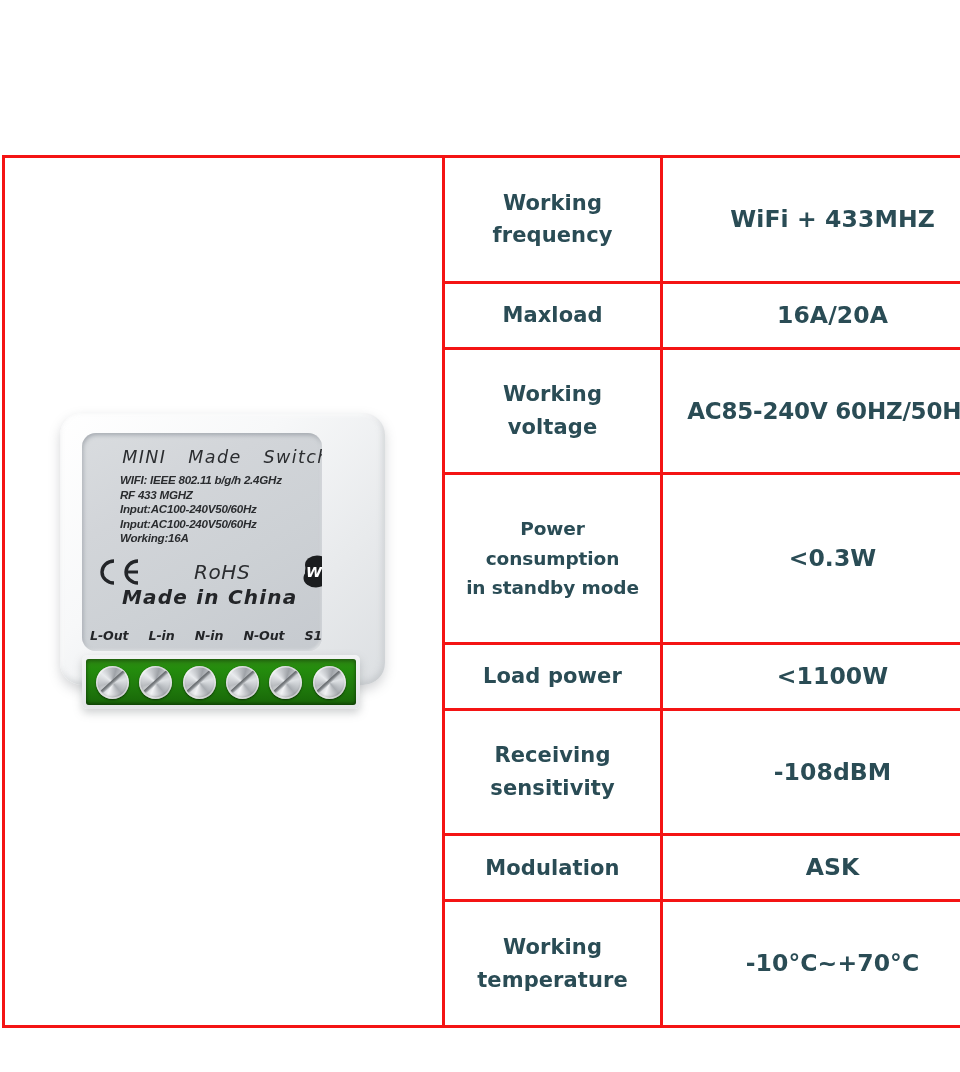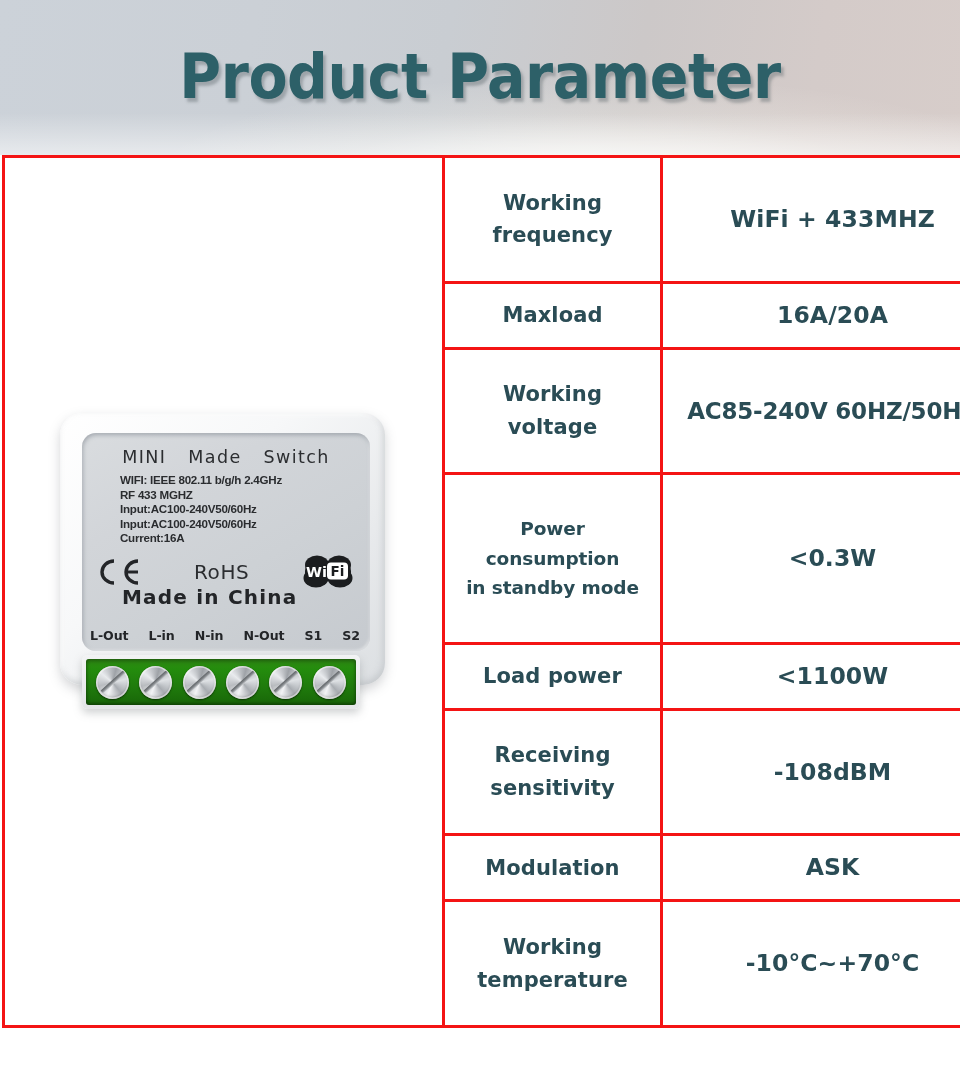--- a/index.html
+++ b/index.html
@@ -144,28 +144,29 @@
       0 5px 12px rgba(120,125,130,0.32),
       inset -2px -3px 6px rgba(170,175,180,0.45),
       inset 2px 2px 4px rgba(255,255,255,0.95);
   }
 
   
   .device-face {
     position: absolute;
     left: 22px;
     top: 20px;
-    width: 288px;
+    width: 240px;
     height: 218px;
     border-radius: 14px;
     background: linear-gradient(150deg, #d9dcdf 0%, #d2d5d9 30%, #cdd1d5 60%, #c6cacf 100%);
     box-shadow:
       inset 1px 2px 4px rgba(120,128,136,0.55),
       inset -1px -1px 3px rgba(255,255,255,0.6);
     overflow: hidden;
+    font-style: italic;
   }
 
   .lbl-title-row {
     position: absolute;
     left: 0;
     top: 14px;
     width: 288px;
     display: flex;
     justify-content: center;
     gap: 22px;
@@ -303,23 +304,20 @@
     transform: rotate(-42deg);
     background: linear-gradient(to bottom, #5e6265 0%, #84888c 50%, #cfd2d5 100%);
     border-radius: 1px;
   }
 </style>
 </head>
 <body>
 
 <div id="page">
 
-  <div class="header-band">
-    <div class="page-title">Product Parameter</div>
-  </div>
 
   <table class="spec-table">
     <tbody>
 
       <tr>
         <td class="col-img cell-img" rowspan="8">
           <div class="product-photo">
             <div class="device">
 
               <div class="device-shell">
@@ -329,21 +327,21 @@
                     <span>MINI</span>
                     <span>Made</span>
                     <span>Switch</span>
                   </div>
 
                   <div class="lbl-specs">
                     <div class="ln">WIFI: IEEE 802.11 b/g/h 2.4GHz</div>
                     <div class="ln ctr">RF 433 MGHZ</div>
                     <div class="ln">Input:AC100-240V50/60Hz</div>
                     <div class="ln">Input:AC100-240V50/60Hz</div>
-                    <div class="ln">Current:16A</div>
+                    <div class="ln">Working:16A</div>
                   </div>
 
                   <div class="lbl-marks">
                     <svg class="ce-mark" viewBox="0 0 46 30">
                       <path d="M18 4 A12 11 0 1 0 18 26" fill="none" stroke="#232528" stroke-width="3.4"></path>
                       <path d="M42 4 A12 11 0 1 0 42 26" fill="none" stroke="#232528" stroke-width="3.4"></path>
                       <line x1="30" y1="15" x2="42" y2="15" stroke="#232528" stroke-width="3.2"></line>
                     </svg>
 
                     <div class="rohs">RoHS</div>

